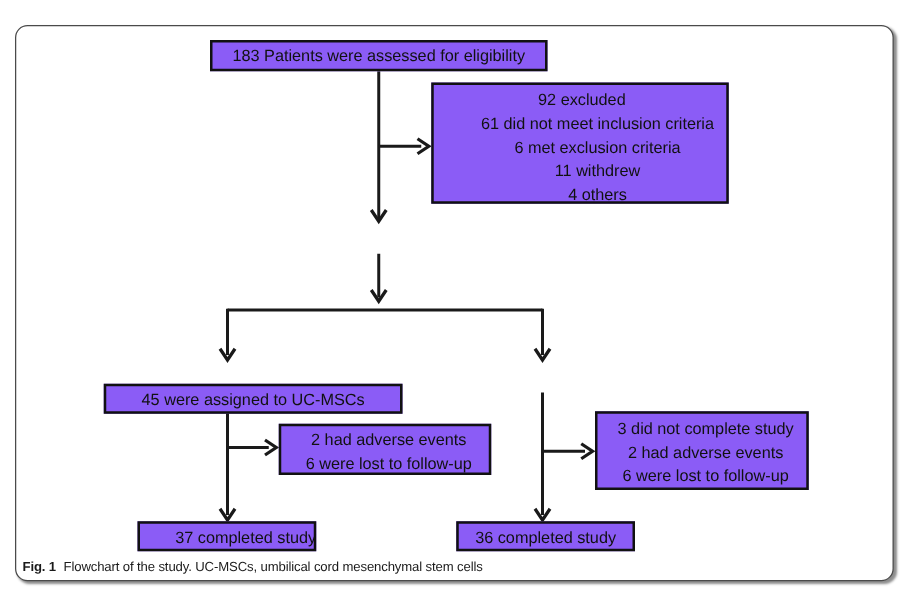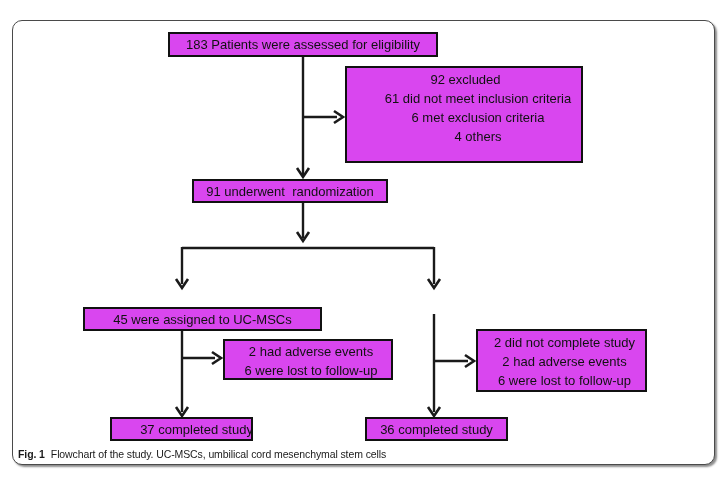--- a/index.html
+++ b/index.html
@@ -31,21 +31,21 @@
     position: absolute;
     left: 0;
     top: 0;
     width: 728px;
     height: 484px;
     pointer-events: none;
   }
   .box {
     position: absolute;
     border: 2px solid #111111;
-    background: #d946ef;
+    background: #8b5cf6;
     box-sizing: border-box;
     color: #111111;
     font-size: 13px;
   }
   .box.center {
     display: flex;
     align-items: center;
     justify-content: center;
     text-align: center;
   }
@@ -141,39 +141,37 @@
   </svg>
 
   <div class="box center" style="left:168px; top:32px; width:270px; height:25px;">
     <span>183 Patients were assessed for eligibility</span>
   </div>
 
   <div class="box left" style="left:345px; top:66px; width:238px; height:97px; padding:2px 4px 0 7px;">
     <div class="line">92 excluded</div>
     <div class="line indent">61 did not meet inclusion criteria</div>
     <div class="line indent">6 met exclusion criteria</div>
+    <div class="line indent">11 withdrew</div>
     <div class="line indent">4 others</div>
   </div>
 
-  <div class="box center" style="left:192px; top:179px; width:196px; height:24px;">
-    <span>91 underwent  randomization</span>
-  </div>
 
   <div class="box center" style="left:83px; top:290px; width:239px; height:24px;margin-top:17px;">
     <span>45 were assigned to UC-MSCs</span>
   </div>
 
 
   <div class="box left" style="left:223px; top:339px; width:170px; height:41px; padding:1px 4px 0 10px;">
     <div class="line">2 had adverse events</div>
     <div class="line">6 were lost to follow-up</div>
   </div>
 
   <div class="box left" style="left:476px; top:329px; width:171px; height:63px; padding:2px 4px 0 10px;">
-    <div class="line">2 did not complete study</div>
+    <div class="line">3 did not complete study</div>
     <div class="line">2 had adverse events</div>
     <div class="line">6 were lost to follow-up</div>
   </div>
 
   <div class="box center" style="left:110px; top:417px; width:143px; height:24px;padding-left:30px;">
     <span>37 completed study</span>
   </div>
 
   <div class="box center" style="left:365px; top:417px; width:143px; height:24px;">
     <span>36 completed study</span>

